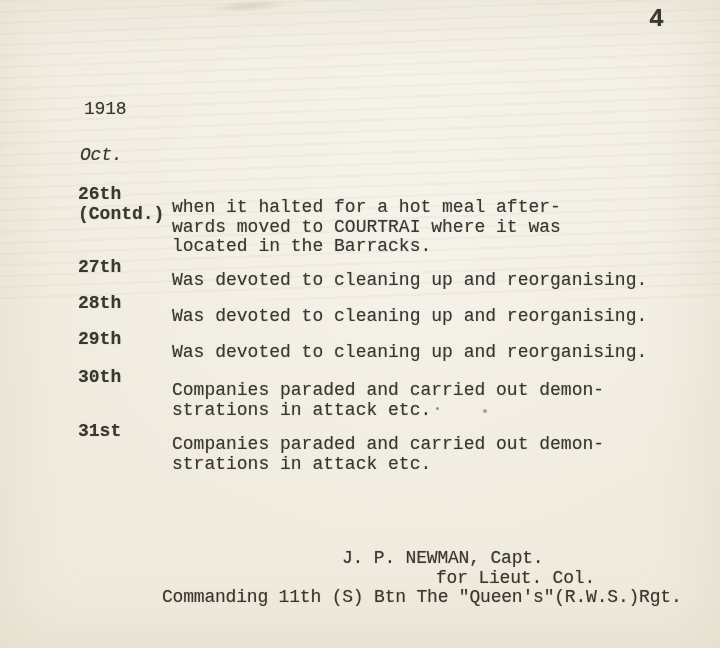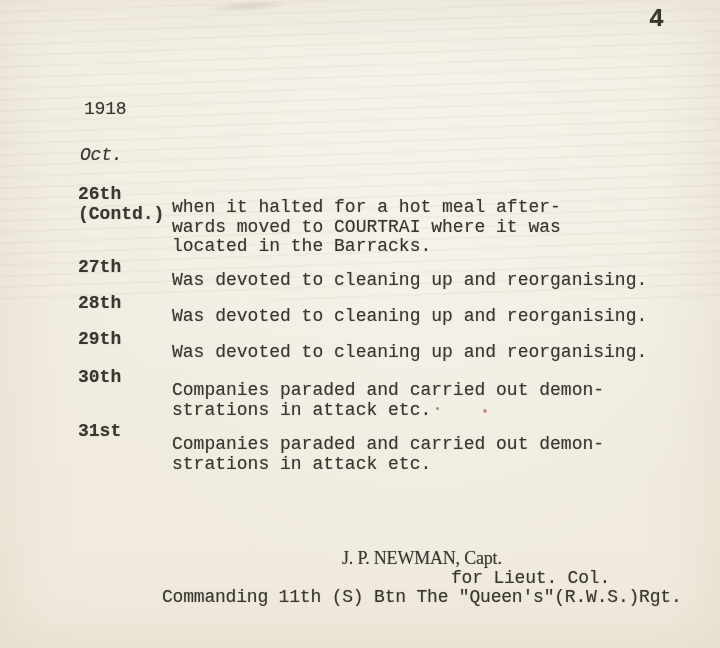--- a/index.html
+++ b/index.html
@@ -56,22 +56,22 @@
   }
   .entry { position: absolute; left: 0; width: 720px; }
   .entry .date { position: absolute; left: 78px;  top: 0; white-space: pre-line; text-shadow: 0 0 1px rgba(58,55,49,0.45); font-weight: bold; }
   .entry .text { position: absolute; left: 172px; top: 0; width: 500px; white-space: pre-line; text-shadow: 0 0 1px rgba(58,55,49,0.45); margin-top: 13px; }
   .e0 { top: 185px; }
   .e1 { top: 258px; }
   .e2 { top: 294px; }
   .e3 { top: 330px; }
   .e4 { top: 368px; }
   .e5 { top: 422px; }
-  .sig1 { left: 342px; top: 549px; font-family: Liberation Serif, serif; }
-  .sig2 { left: 451px; top: 569px; }
+  .sig1 { left: 342px; top: 549px; }
+  .sig2 { left: 436px; top: 569px; }
   .sig3 { left: 162px; top: 588px; }
   .smudge {
     position: absolute;
     left: 205px; top: 1px;
     width: 85px; height: 11px;
     background: radial-gradient(ellipse at center, rgba(140,130,115,0.22), rgba(0,0,0,0) 70%);
     transform: rotate(-4deg);
     pointer-events: none;
   }
   .speck-red {

